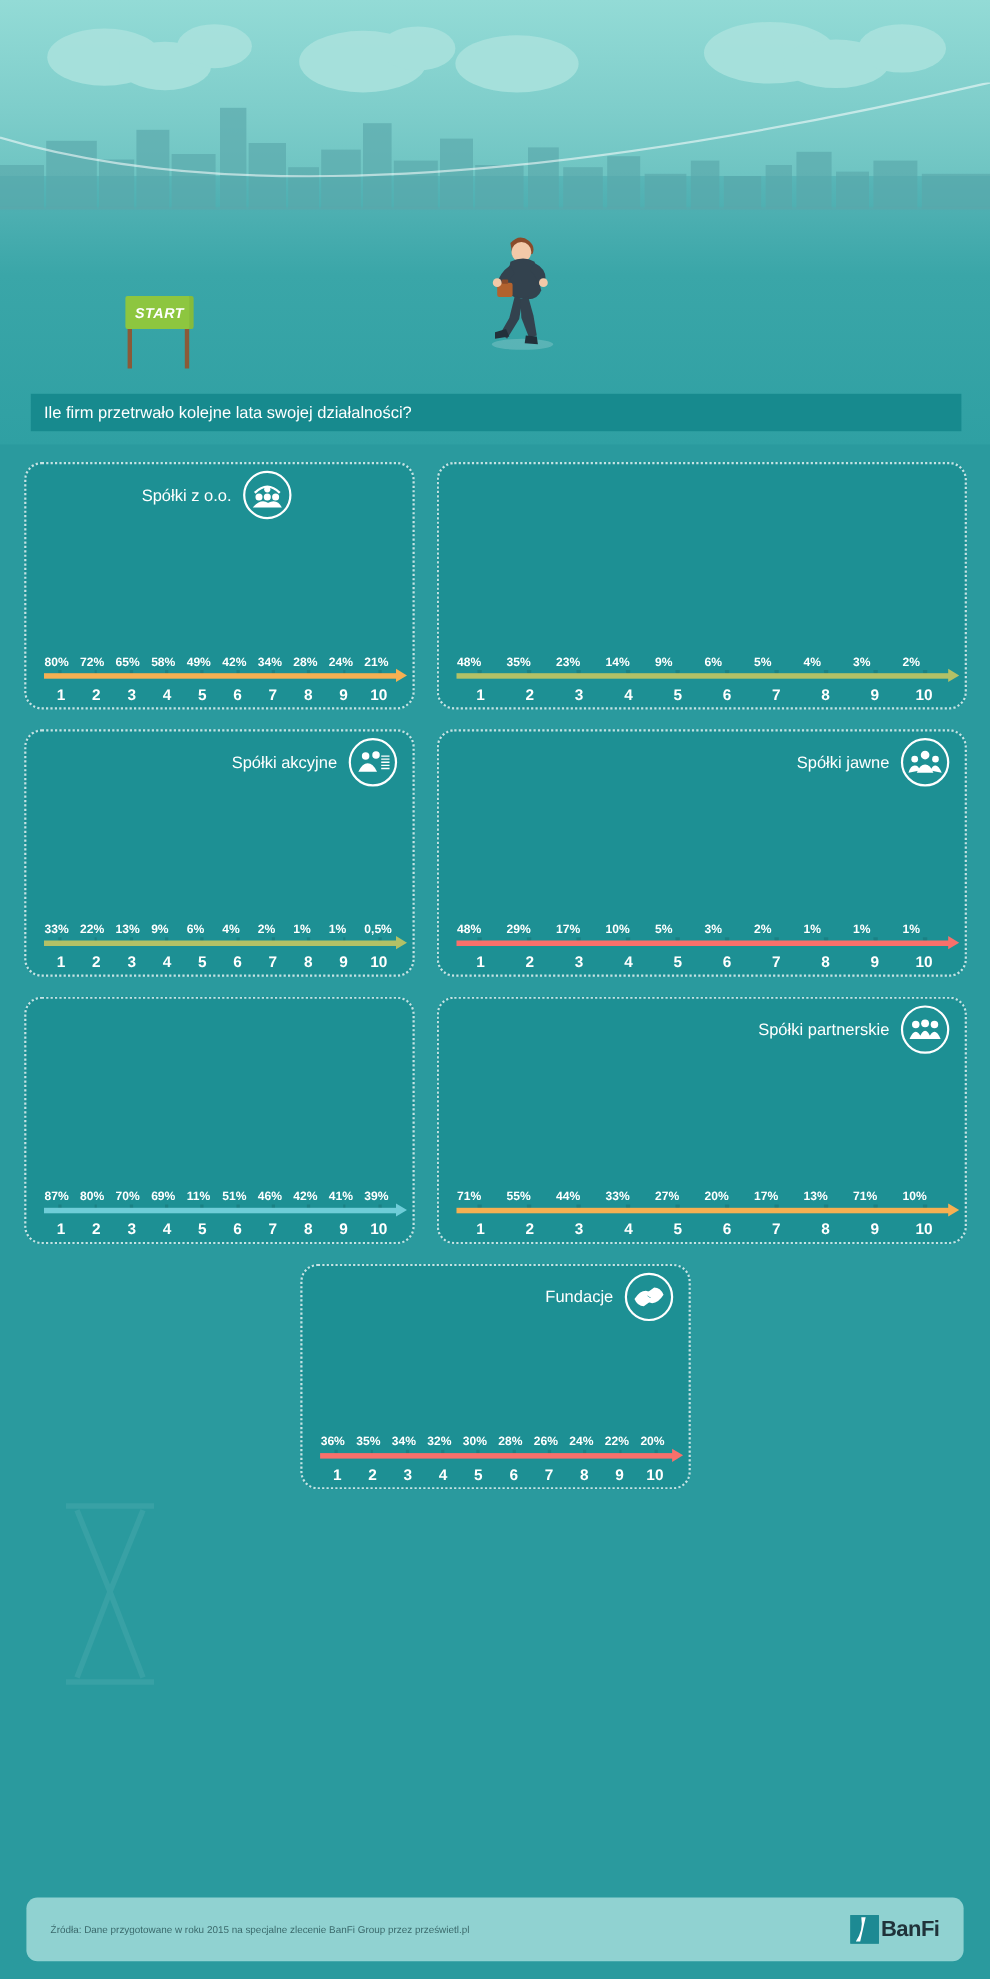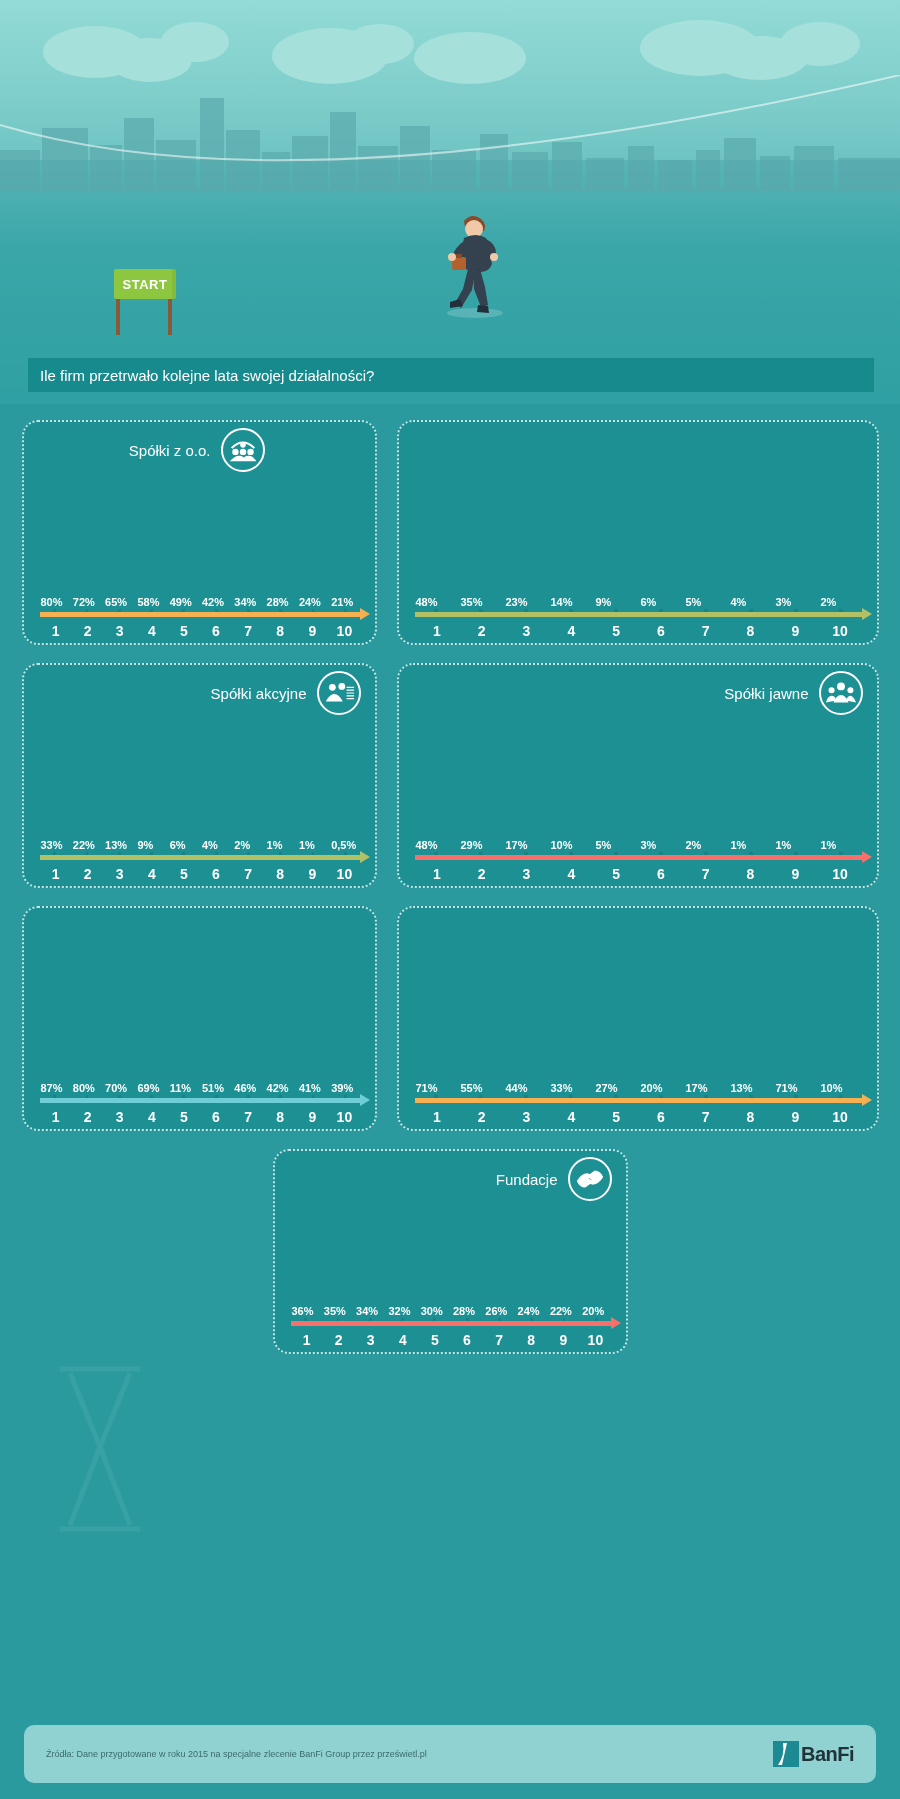--- a/index.html
+++ b/index.html
@@ -40,20 +40,21 @@
   
   .flag-wrap { position:absolute; left:110px; top:265px; z-index:4; }
   .flag-pole { position:absolute; width:4px; height:60px; background:#8a5a38; }
   .flag-pole.p1 { left:6px; top:10px; }
   .flag-pole.p2 { left:58px; top:10px; }
   .flag-cloth {
     position:absolute; left:4px; top:4px; width:62px; height:30px;
     background:#8dc63f; border-radius:2px;
     display:flex; align-items:center; justify-content:center;
     color:#fff; font-size:13px; font-weight:bold; letter-spacing:.5px;
+    font-style: italic;
     box-shadow: inset -6px 0 0 -2px rgba(0,0,0,.05);
   }
 
   
   .runner { position:absolute; left:420px; top:205px; z-index:4; }
 
   
   .subtitle-bar {
     position:absolute; left:28px; top:358px;
     width:846px; height:34px;
@@ -629,20 +630,31 @@
           <span class="tick" style="flex: 1 1 0px;">4</span>
           <span class="tick" style="flex: 1 1 0px;">5</span>
           <span class="tick" style="flex: 1 1 0px;">6</span>
           <span class="tick" style="flex: 1 1 0px;">7</span>
           <span class="tick" style="flex: 1 1 0px;">8</span>
           <span class="tick" style="flex: 1 1 0px;">9</span>
           <span class="tick" style="flex: 1 1 0px;">10</span>
         </div>
       </div>
     <div class="card w-right">
+        <div class="card-head">
+          <span class="card-title">Spółki partnerskie</span>
+          <span class="icon-circle">
+            <svg width="34" height="34" viewBox="0 0 36 36">
+              <circle cx="9" cy="13" r="3.6" fill="#fff"></circle>
+              <circle cx="18" cy="12" r="3.8" fill="#fff"></circle>
+              <circle cx="27" cy="13" r="3.6" fill="#fff"></circle>
+              <path d="M3 27 q3 -7 6 -7 t6 7 z M12 27 q3 -8 6 -8 t6 8 z M21 27 q3 -7 6 -7 t6 7 z" fill="#fff"></path>
+            </svg>
+          </span>
+        </div>
         <div class="plot">
           <div class="bars" style="width: 100%;">
             <div class="bar-col" style="flex: 1 1 0px;">
               <div class="bar" style="background: rgb(245, 176, 82); height: 78.8889%;">
                 <span class="val">71%</span>
               </div>
             </div>
             <div class="bar-col" style="flex: 1 1 0px;">
               <div class="bar" style="background: rgb(245, 176, 82); height: 61.1111%;">
                 <span class="val">55%</span>

